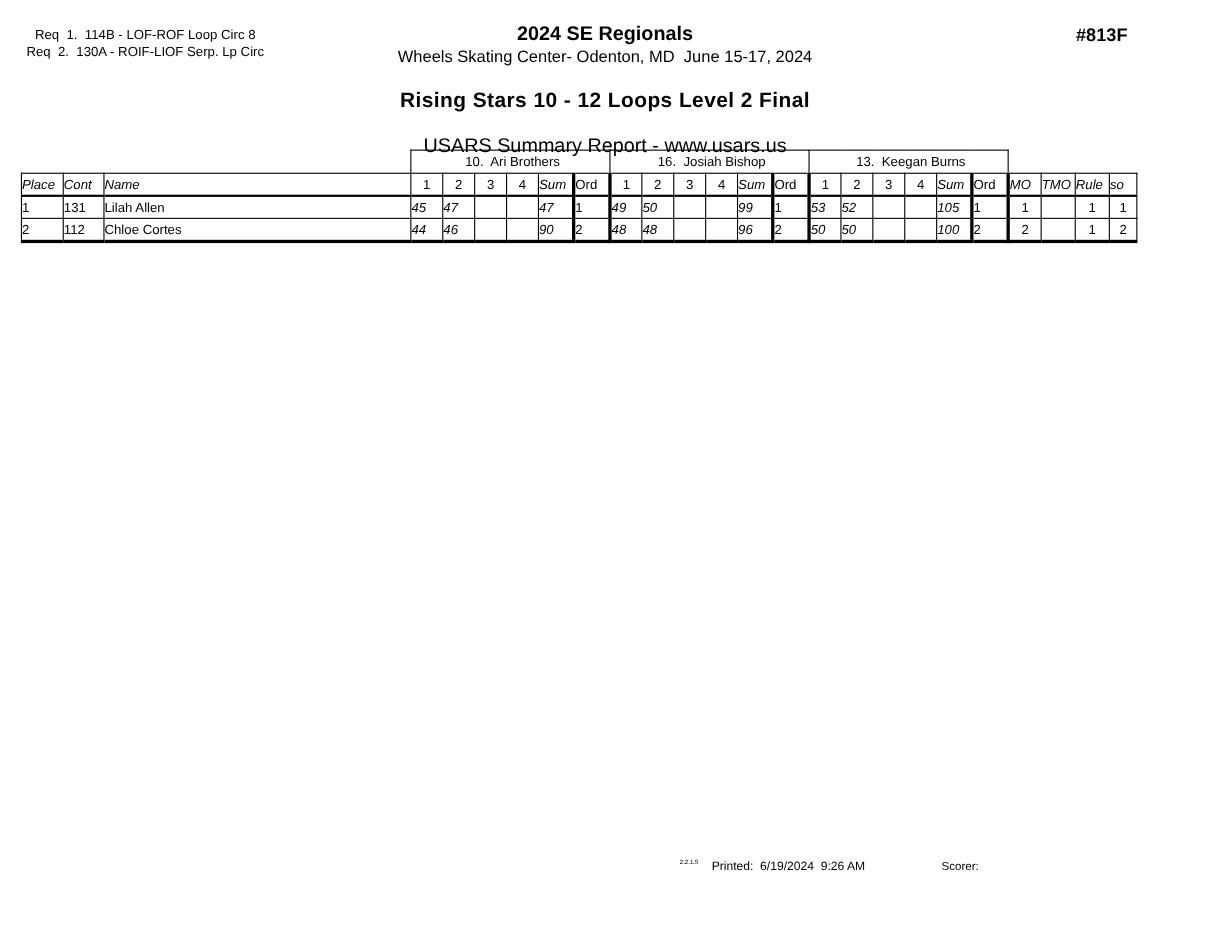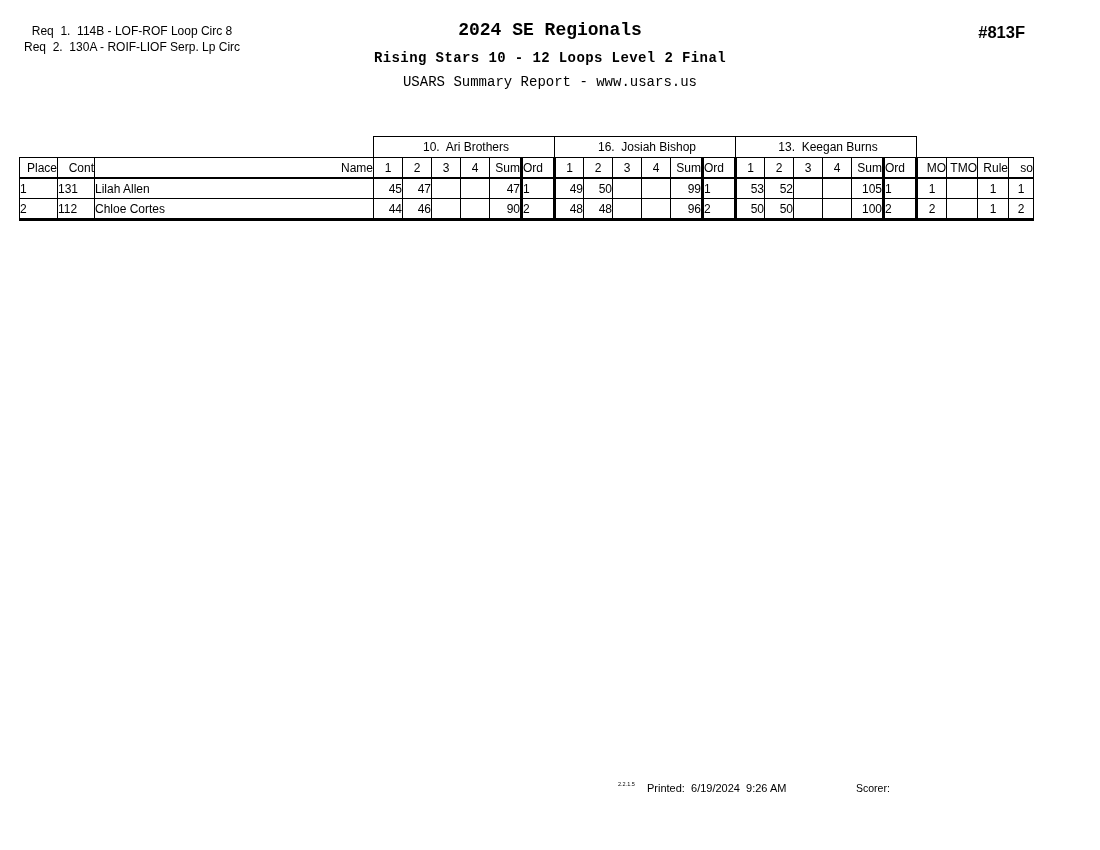--- a/index.html
+++ b/index.html
@@ -8,41 +8,41 @@
     font-family:"Liberation Sans", sans-serif; color:#000;
     -webkit-font-smoothing:antialiased;
   }
   .abs { position:absolute; }
   .pre { white-space:pre;text-align:center; }
 
   
   .req-block { left:24px; top:23px; font-size:12px; line-height:16px; }
 
   
-  .center-head { left:0; top:21px; width:1100px; text-align:center;font-family:Liberation Mono, monospace; }
+  .center-head { left:0; top:21px; width:1100px; text-align:center; }
   .event-title { font-size:18px; font-weight:bold; line-height:19px; }
   .venue       { font-size:15px; line-height:18px; margin-top:3px; }
-  .division    { font-size:14px; font-weight:bold; line-height:21px; margin-top:8px; letter-spacing:0.4px; }
-  .report      { font-size:14px; line-height:20px; margin-top:3px; }
+  .division    { font-size:19px; font-weight:bold; line-height:21px; margin-top:20px; letter-spacing:0.4px; }
+  .report      { font-size:18px; line-height:20px; margin-top:20px; }
 
   
   .event-number { top:23px; right:75px; font-size:16.5px; font-weight:bold; }
 
   
   .table-wrap { left:19px; top:136px; }
   table.score { border-collapse:collapse; table-layout:fixed; }
   table.score td, table.score th {
     border:1px solid #000; padding:0; margin:0;
     font-size:12px; font-weight:normal; height:19px;
     vertical-align:middle; overflow:hidden; white-space:pre;
   }
   tr.judge-row td.spacer { border:none; }
   tr.judge-row th.judge-box { text-align:center; padding-left:4px; height:20px; }
   tr.head-row th { border-bottom:2px solid #000; height:19px; }
-  .al  { text-align:right; padding-left:4px; }
+  .al  { text-align:left; padding-left:4px;font-style:italic; }
   .al5 { text-align:left; padding-left:5px; }
   .ac  { text-align:center; }
   .ord-col { border-left:3px solid #000 !important; border-right:3px solid #000 !important; text-align:left; }
   td.ord-col { font-weight:bold; }
   .b { font-weight:bold; }
   tr.last-row td { border-bottom:3px solid #000; }
 
   
   .footer-version { left:618px; top:781px; font-size:5.5px; }
   .footer-printed { left:647px; top:782px; font-size:11px; }
@@ -51,20 +51,21 @@
 </head>
 <body>
 
 <div class="abs req-block">
   <div class="pre">Req  1.  114B - LOF-ROF Loop Circ 8</div>
   <div class="pre">Req  2.  130A - ROIF-LIOF Serp. Lp Circ</div>
 </div>
 
 <div class="abs center-head">
   <div class="event-title pre">2024 SE Regionals</div>
+  <div class="venue pre">Wheels Skating Center- Odenton, MD  June 15-17, 2024</div>
   <div class="division pre">Rising Stars 10 - 12 Loops Level 2 Final</div>
   <div class="report pre">USARS Summary Report - www.usars.us</div>
 </div>
 
 <div class="abs event-number">#813F</div>
 
 <div class="abs table-wrap">
   <table class="score">
     <colgroup>
       <col style="width:38px">

